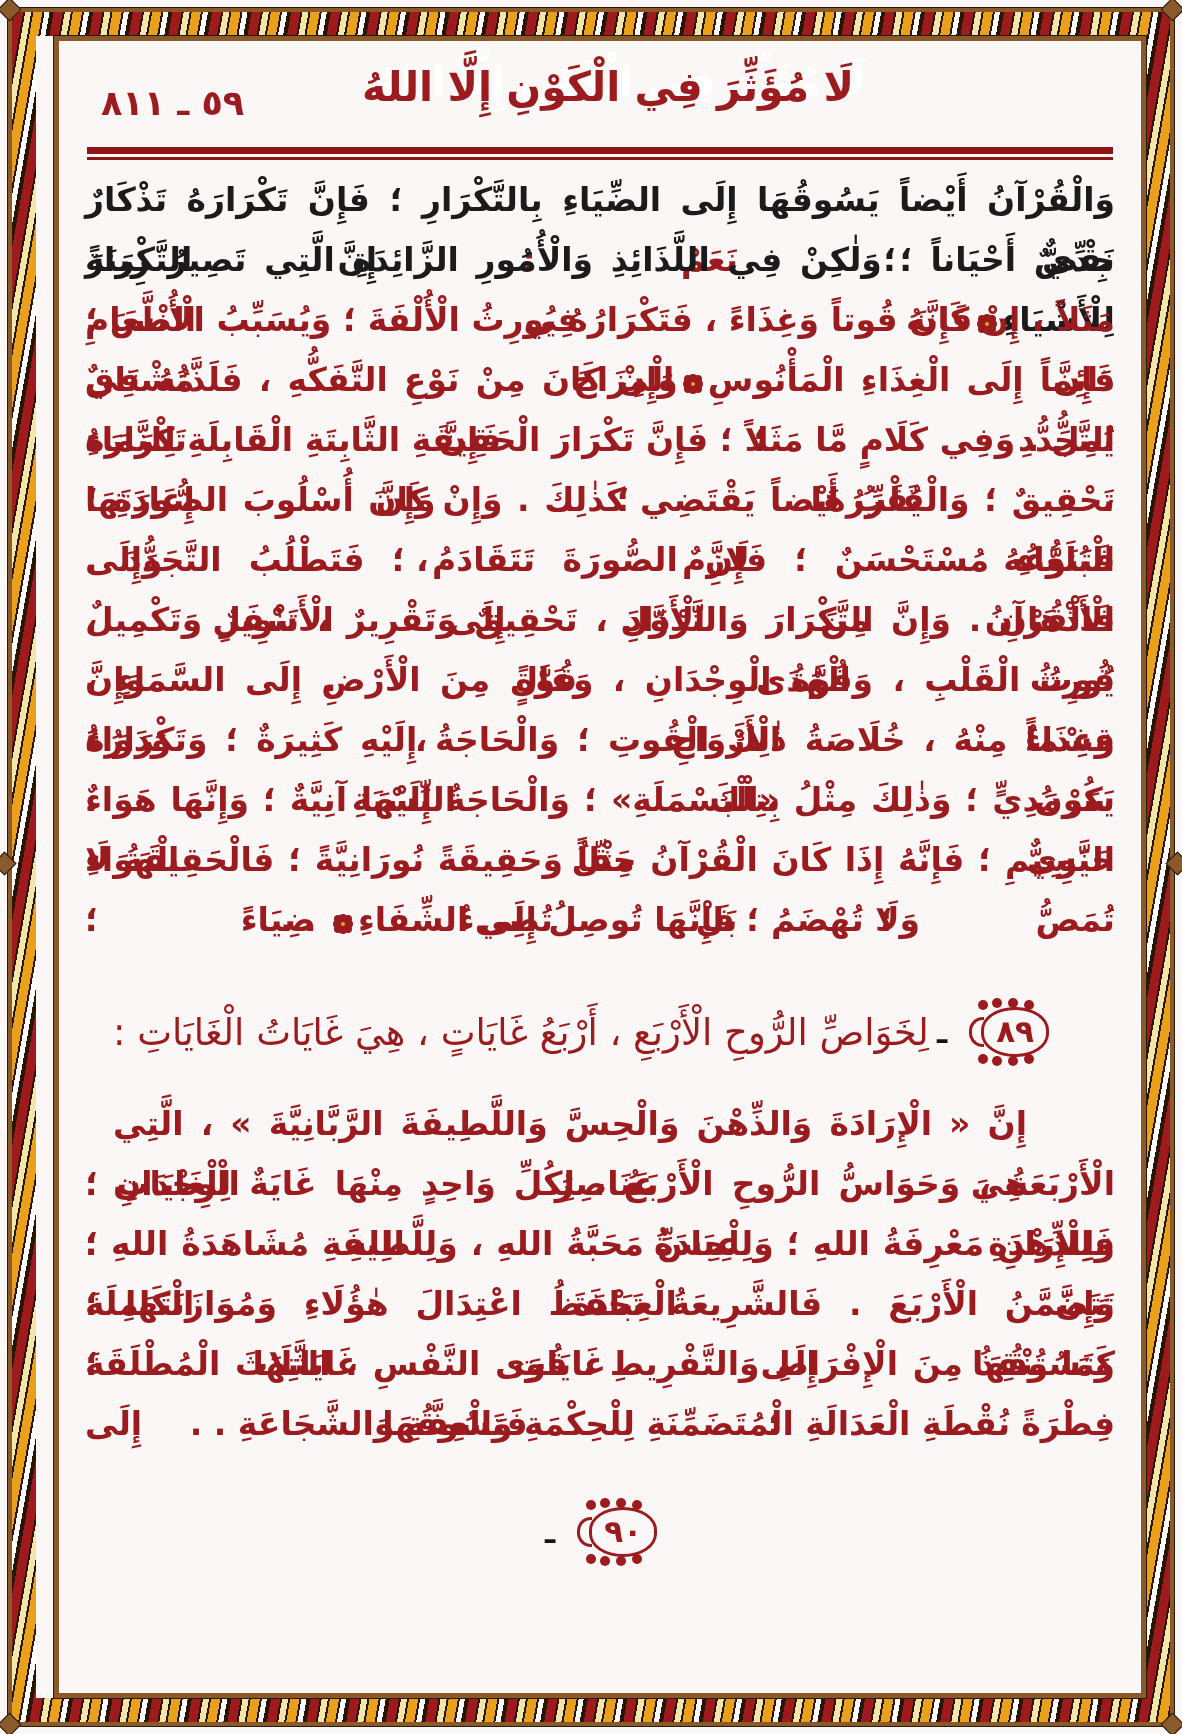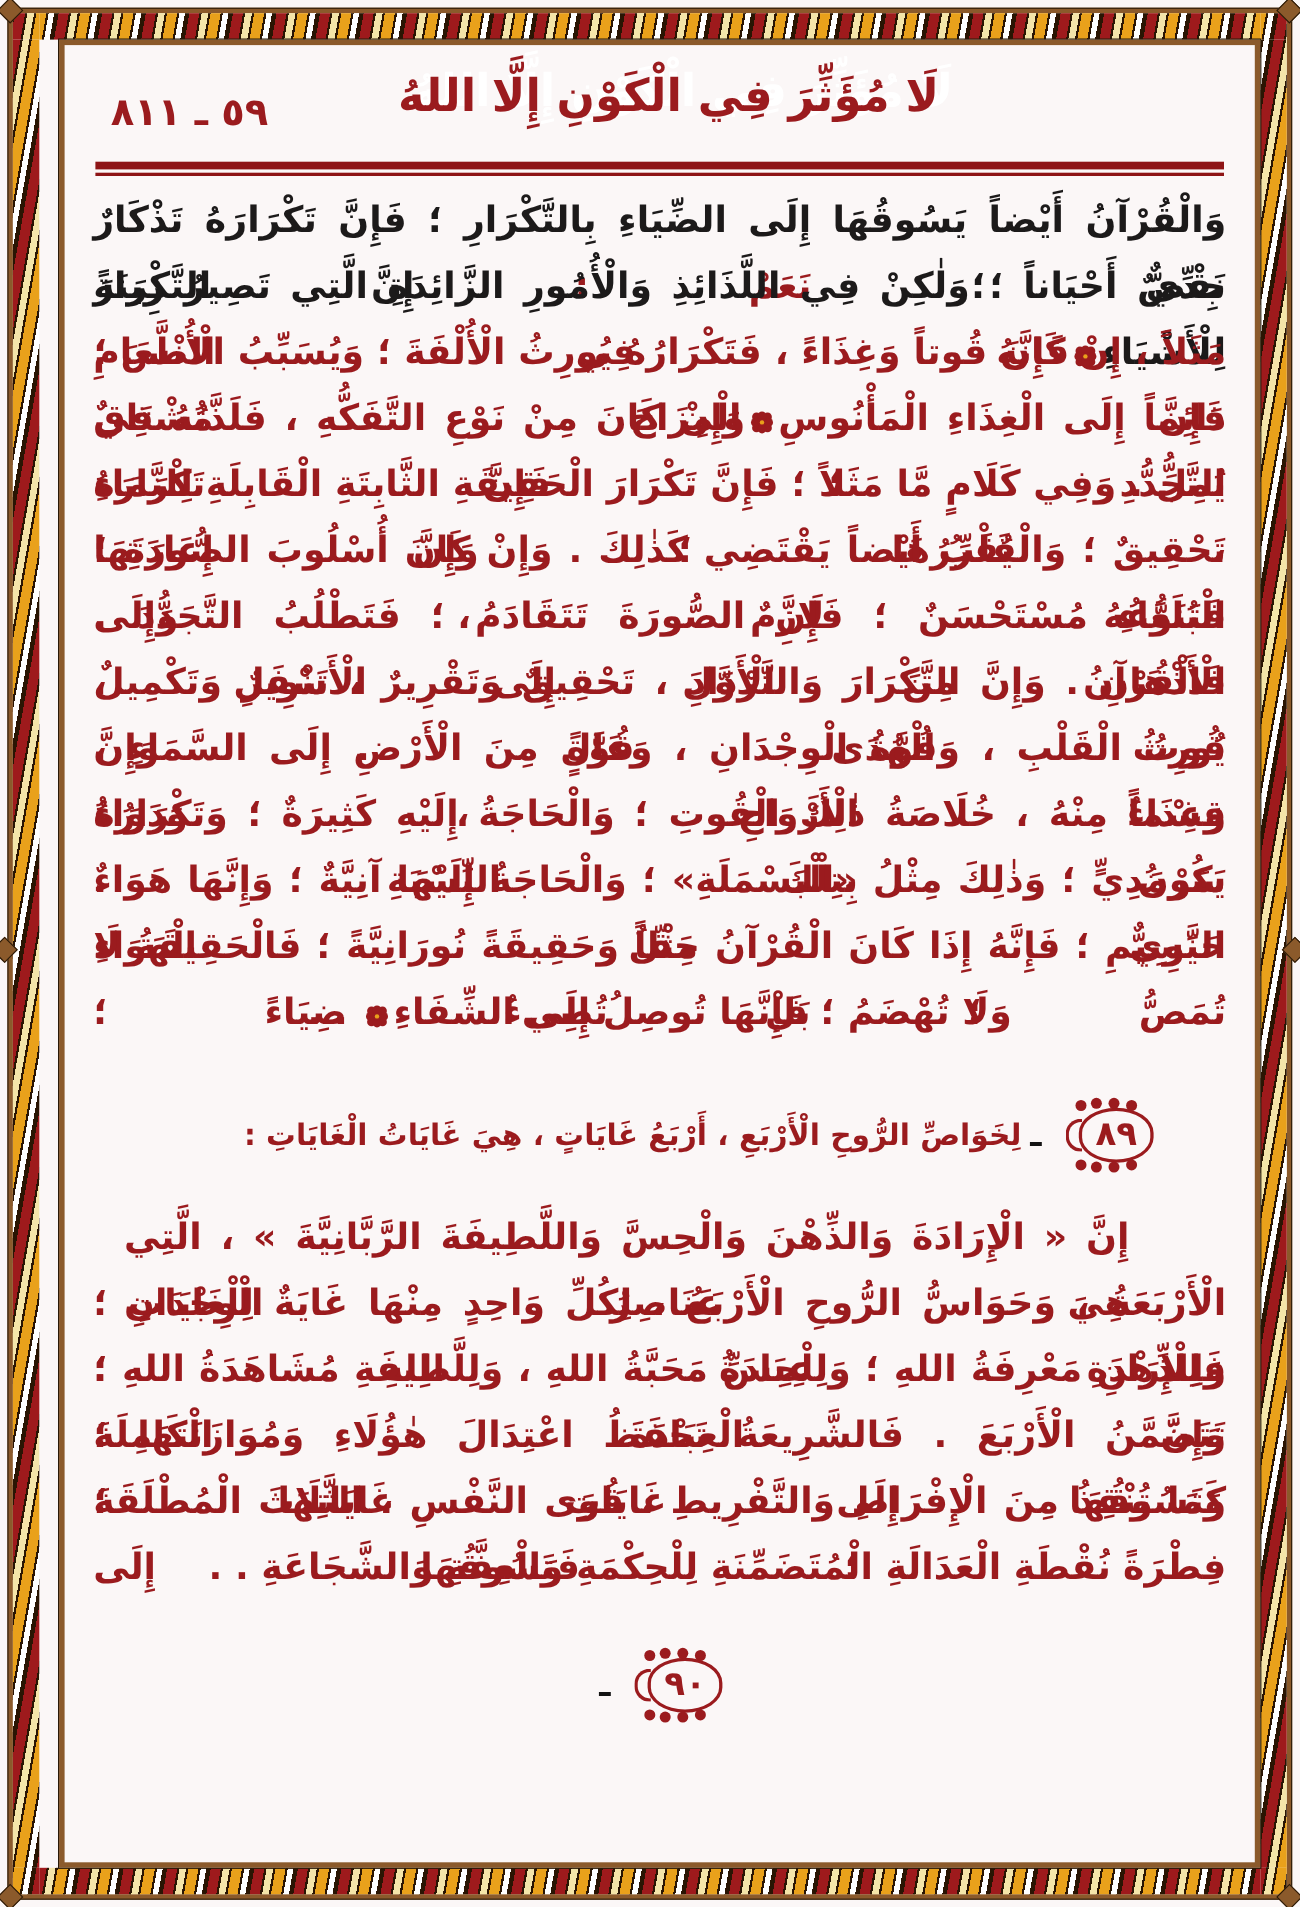--- a/index.html
+++ b/index.html
@@ -121,21 +121,21 @@
   .medallion .curl{
     position:absolute;left:-15px;top:50%;transform:translateY(-50%);
     width:12px;height:24px;
     border:3px solid #9B1B1E;border-right:none;
     border-radius:14px 0 0 14px;
   }
   .heading .dash{
     color:#141414;font-size:30px;font-weight:bold;margin:0 8px;
   }
   .heading .h-label{
-    color:#9B1B1E;font-size:27px;font-weight:bold;
+    color:#9B1B1E;font-size:37px;font-weight:normal;
   }
 </style>
 </head>
 <body>
 
 <div class="page">
   <div class="corner-tab tab-tl"></div>
   <div class="corner-tab tab-tr"></div>
   <div class="corner-tab tab-bl"></div>
   <div class="corner-tab tab-br"></div>

